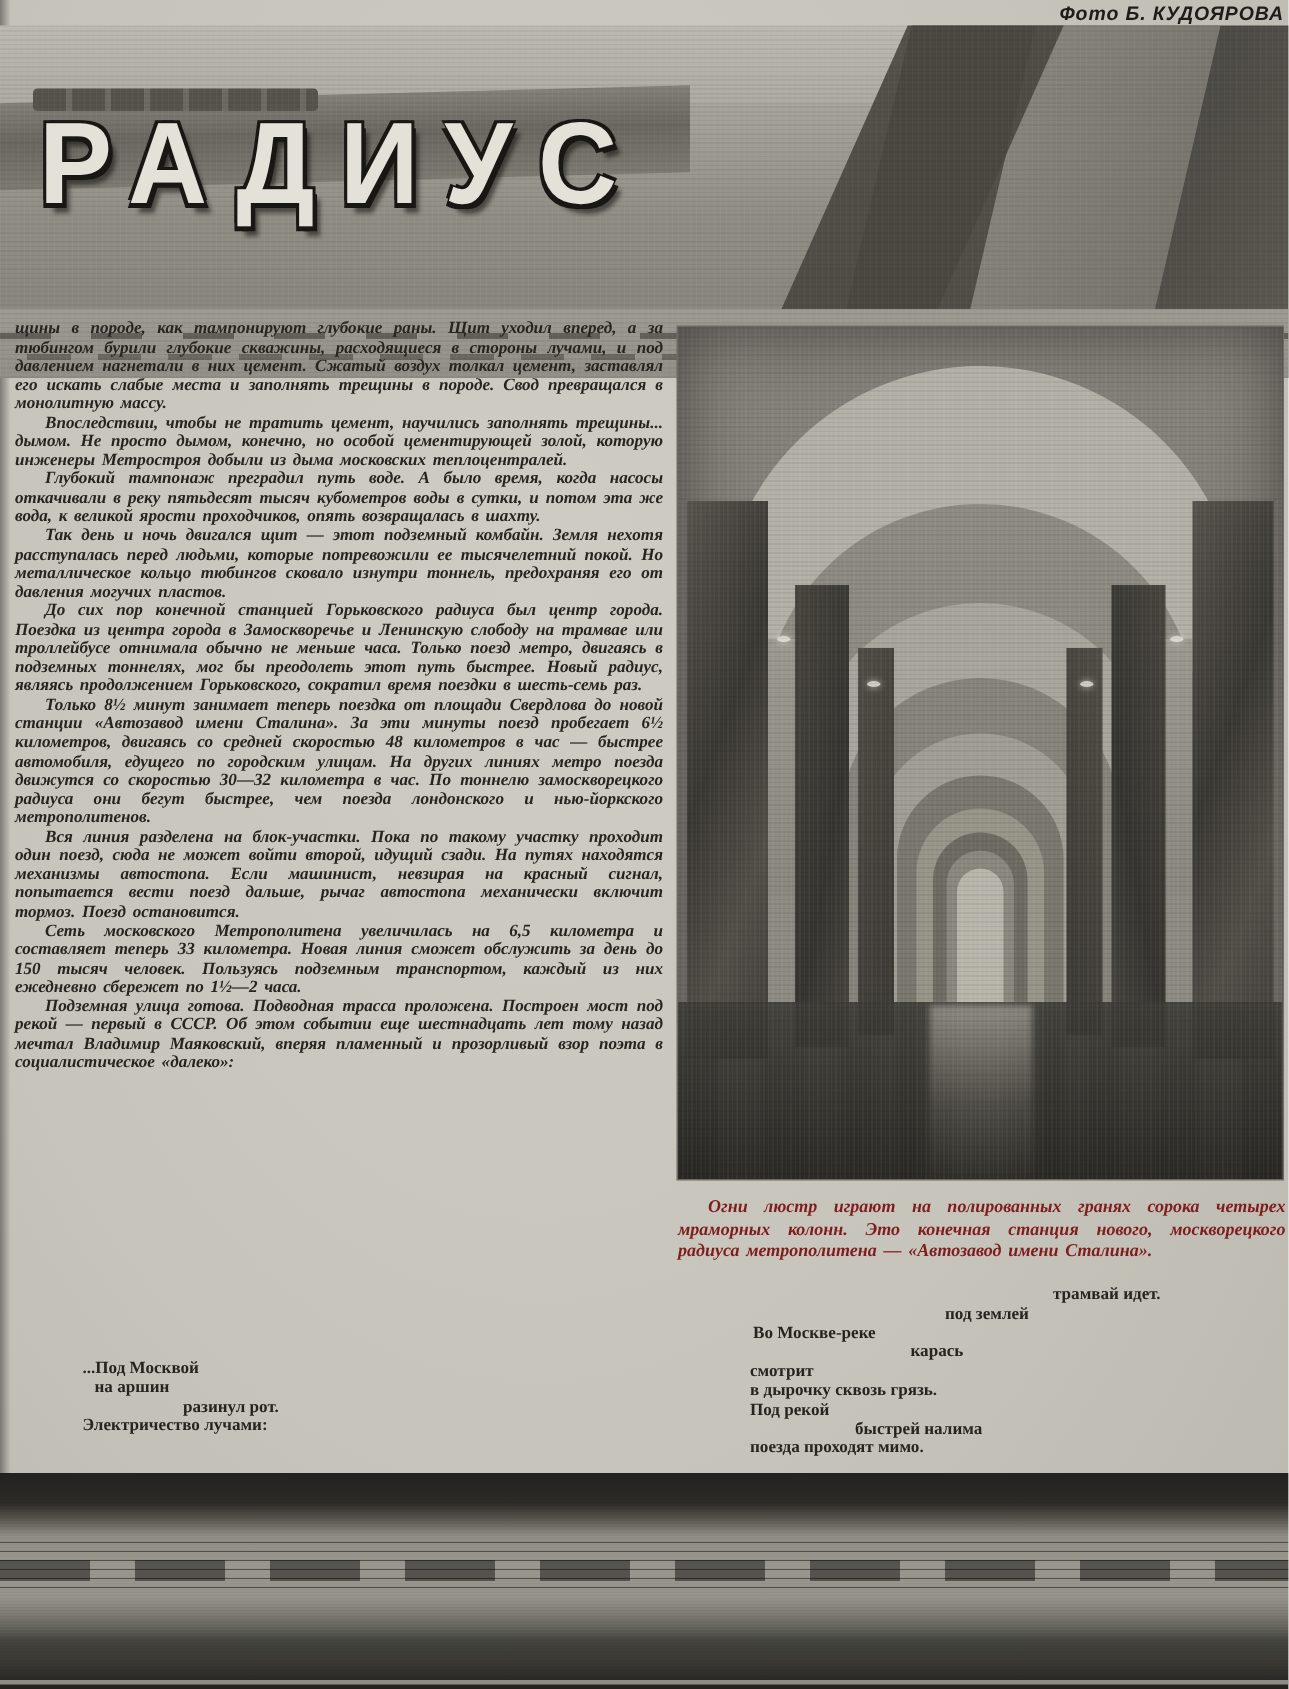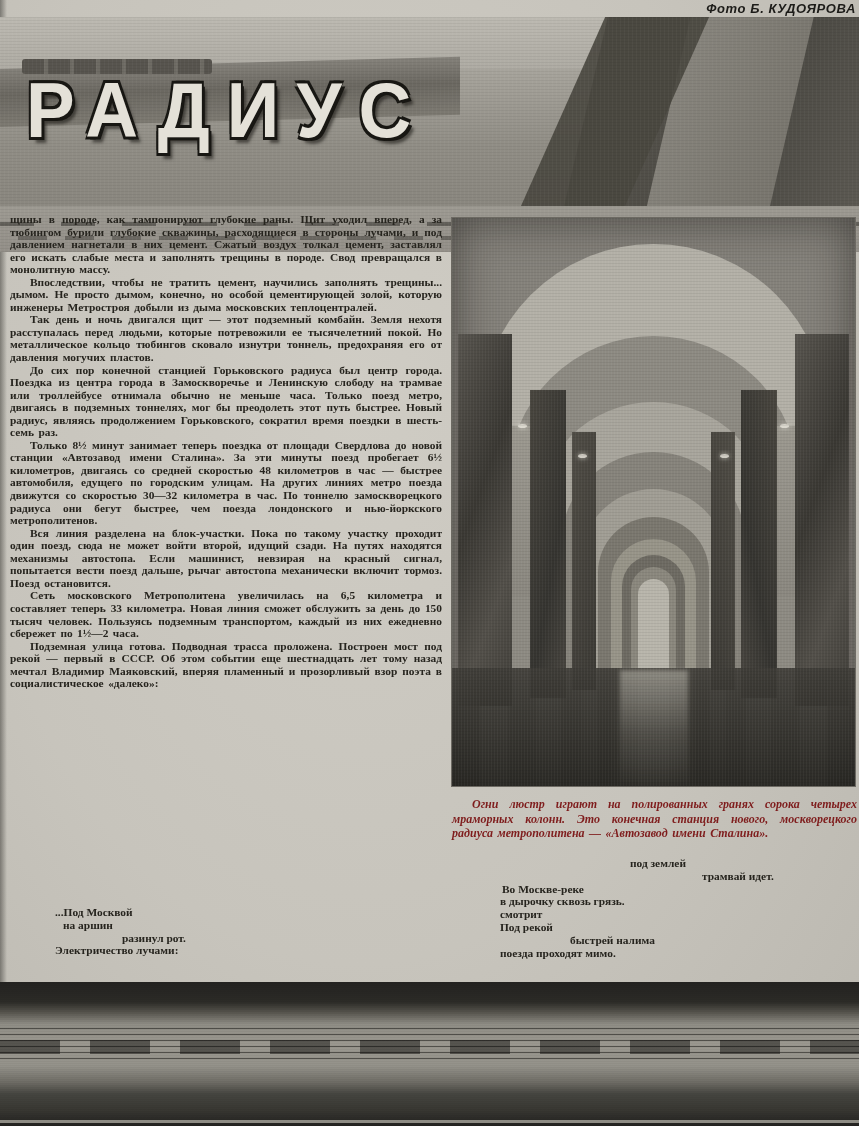--- a/index.html
+++ b/index.html
@@ -60,21 +60,21 @@
     transform:scaleY(1.06);
     text-shadow: 3px 3px 0 #181713, -2px -2px 0 #181713, 2px -2px 0 #181713,
                  -2px 3px 0 #181713, 5px 6px 3px rgba(18,17,13,.55);
   }
   
   .col-left{
     position:absolute; left:10px; top:213px; width:432px;
     font-size:11.4px; font-weight:700; line-height:12.55px;
     text-align:justify; word-spacing:1.6px; color:#26241e;
   }
-  .col-left p{ text-indent:20px; }
+  .col-left p{ text-indent:20px;font-style:italic; }
   .col-left p.first{ text-indent:0; }
   .poem{
     position:absolute; font-size:11.4px; font-weight:700; line-height:12.8px;
     color:#26241e; white-space:nowrap;
   }
   .poem-left{ left:10px; top:906px; width:432px; }
   .poem-right{ left:452px; top:857px; width:404px; }
   .poem div{ height:12.8px; }
   
   .station-photo{
@@ -160,20 +160,21 @@
   <div class="hp-water"></div>
   <div class="hp-streaks1"></div>
   <div class="hp-streaks2"></div>
   <div class="hp-grain"></div>
   <div class="page-title">РАДИУС</div>
 </div>
 
 <div class="col-left">
   <p class="first">щины в породе, как тампонируют глубокие раны. Щит уходил вперед, а за тюбингом бурили глубокие скважины, расходящиеся в стороны лучами, и под давлением нагнетали в них цемент. Сжатый воздух толкал цемент, заставлял его искать слабые места и заполнять трещины в породе. Свод превращался в монолитную массу.</p>
   <p>Впоследствии, чтобы не тратить цемент, научились заполнять трещины... дымом. Не просто дымом, конечно, но особой цементирующей золой, которую инженеры Метростроя добыли из дыма московских теплоцентралей.</p>
+  <p>Глубокий тампонаж преградил путь воде. А было время, когда насосы откачивали в реку пятьдесят тысяч кубометров воды в сутки, и потом эта же вода, к великой ярости проходчиков, опять возвращалась в шахту.</p>
   <p>Так день и ночь двигался щит — этот подземный комбайн. Земля нехотя расступалась перед людьми, которые потревожили ее тысячелетний покой. Но металлическое кольцо тюбингов сковало изнутри тоннель, предохраняя его от давления могучих пластов.</p>
   <p>До сих пор конечной станцией Горьковского радиуса был центр города. Поездка из центра города в Замоскворечье и Ленинскую слободу на трамвае или троллейбусе отнимала обычно не меньше часа. Только поезд метро, двигаясь в подземных тоннелях, мог бы преодолеть этот путь быстрее. Новый радиус, являясь продолжением Горьковского, сократил время поездки в шесть-семь раз.</p>
   <p>Только 8½ минут занимает теперь поездка от площади Свердлова до новой станции «Автозавод имени Сталина». За эти минуты поезд пробегает 6½ километров, двигаясь со средней скоростью 48 километров в час — быстрее автомобиля, едущего по городским улицам. На других линиях метро поезда движутся со скоростью 30—32 километра в час. По тоннелю замоскворецкого радиуса они бегут быстрее, чем поезда лондонского и нью-йоркского метрополитенов.</p>
   <p>Вся линия разделена на блок-участки. Пока по такому участку проходит один поезд, сюда не может войти второй, идущий сзади. На путях находятся механизмы автостопа. Если машинист, невзирая на красный сигнал, попытается вести поезд дальше, рычаг автостопа механически включит тормоз. Поезд остановится.</p>
   <p>Сеть московского Метрополитена увеличилась на 6,5 километра и составляет теперь 33 километра. Новая линия сможет обслужить за день до 150 тысяч человек. Пользуясь подземным транспортом, каждый из них ежедневно сбережет по 1½—2 часа.</p>
   <p>Подземная улица готова. Подводная трасса проложена. Построен мост под рекой — первый в СССР. Об этом событии еще шестнадцать лет тому назад мечтал Владимир Маяковский, вперяя пламенный и прозорливый взор поэта в социалистическое «далеко»:</p>
 </div>
 
 <div class="poem poem-left">
   <div style="padding-left:45px">...Под Москвой</div>
@@ -206,25 +207,26 @@
   <div class="glint g3"></div>
   <div class="glint g4"></div>
   <div class="floor"></div>
   <div class="reflection"></div>
   <div class="photo-grain"></div>
 </div>
 
 <div class="caption">Огни люстр играют на полированных гранях сорока четырех мраморных колонн. Это конечная станция нового, москворецкого радиуса метрополитена — «Автозавод имени Сталина».</div>
 
 <div class="poem poem-right">
+  <div style="padding-left:250px">трамвай идет.</div>
   <div style="padding-left:178px">под землей</div>
-  <div style="padding-left:250px">трамвай идет.</div>
   <div style="padding-left:50px">Во Москве-реке</div>
+  <div style="padding-left:155px">карась</div>
+  <div style="padding-left:48px">смотрит</div>
   <div style="padding-left:48px">в дырочку сквозь грязь.</div>
-  <div style="padding-left:48px">смотрит</div>
   <div style="padding-left:48px">Под рекой</div>
   <div style="padding-left:118px">быстрей налима</div>
   <div style="padding-left:48px">поезда проходят мимо.</div>
 </div>
 
 <div class="bottom-strip">
   <div class="bs-streaks"></div>
   <div class="bs-streaks2"></div>
   <div class="bs-grain"></div>
   <div class="bs-edge"></div>

